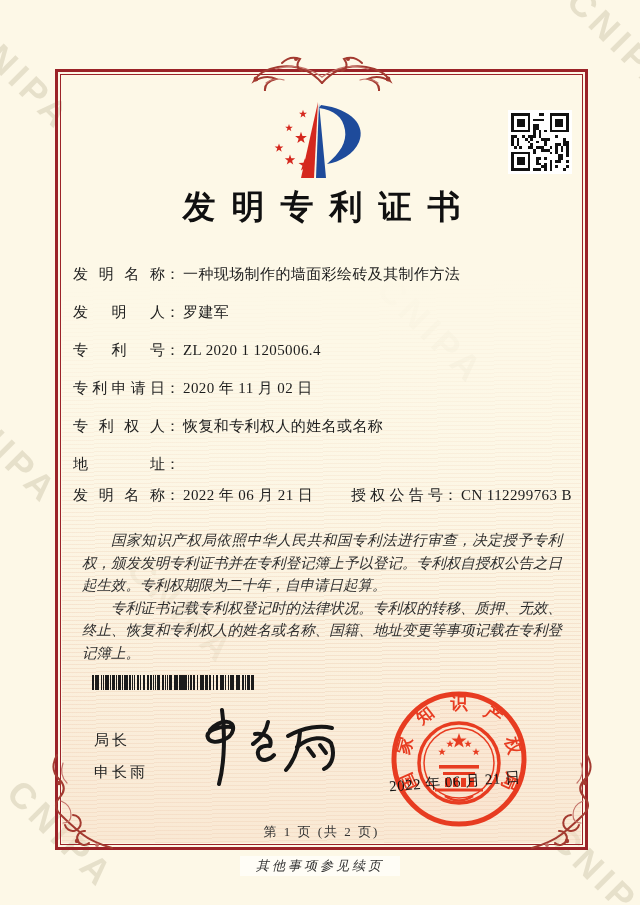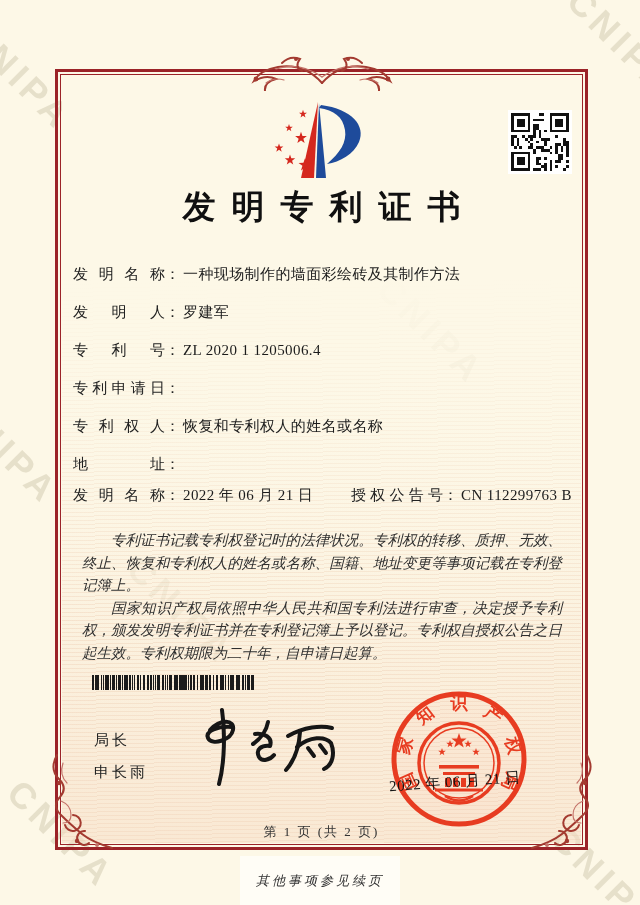--- a/index.html
+++ b/index.html
@@ -67,21 +67,21 @@
   
   .seal{position:absolute; left:387px; top:687px; width:144px; height:144px; opacity:0.95;}
   .seal text{font-family:"Liberation Serif","DejaVu Serif",serif; font-weight:bold; font-size:17px; fill:var(--seal,#e73318);}
   .seal-date{
     position:absolute; left:389px; top:772px; width:150px; font-size:15px; color:#141414;
     transform:rotate(-4deg); letter-spacing:0.5px; text-align:left;
   }
   
   .page-info{position:absolute; left:55px; top:823px; width:533px; text-align:center; font-size:13px; letter-spacing:2px; color:#333;}
   .footer-note-wrap{position:absolute; left:0; top:856px; width:640px; text-align:center;}
-  .footer-note{display:inline-block; background:#fffdf6; padding:16px 16px; font-size:13px; letter-spacing:3px; color:#333; font-style:italic;}
+  .footer-note{display:inline-block; background:#fffdf6; padding:1px 16px; font-size:13px; letter-spacing:3px; color:#333; font-style:italic;}
   
   .fl-top{position:absolute; left:226px; top:49px; width:192px; height:42px;}
   .fl-bl{position:absolute; left:47px; top:753px; width:70px; height:100px;}
   .fl-br{position:absolute; left:527px; top:753px; width:70px; height:100px; transform:scaleX(-1);}
   .orn{stroke:#a33a30; fill:none; stroke-width:2; stroke-linecap:round;}
   .orn2{stroke:#c4746a; fill:none; stroke-width:1.2; stroke-linecap:round;}
 </style>
 </head>
 <body>
 
@@ -364,20 +364,21 @@
       <span class="fvalue">罗建军</span>
     </div>
     <div class="row">
       <span class="flabel">专利号</span>
         <span class="colon">：</span>
       <span class="fvalue">ZL 2020 1 1205006.4</span>
     </div>
     <div class="row">
       <span class="flabel">专利申请日</span>
         <span class="colon">：</span>
+      <span class="fvalue">2020 年 11 月 02 日</span>
     </div>
     <div class="row">
       <span class="flabel">专利权人</span>
         <span class="colon">：</span>
       <span class="fvalue">恢复和专利权人的姓名或名称</span>
     </div>
     <div class="row addr">
       <span class="flabel">地址</span>
         <span class="colon">：</span>
     </div>
@@ -385,22 +386,22 @@
       <span class="flabel">发明名称</span>
         <span class="colon">：</span>
       <span class="fvalue fv1">2022 年 06 月 21 日</span>
       <span class="flabel">授权公告号</span>
         <span class="colon">：</span>
       <span class="fvalue">CN 112299763 B</span>
     </div>
   </div>
 
   <div class="paras">
+    <p>国家知识产权局依照中华人民共和国专利法进行审查，决定授予专利权，颁发发明专利证书并在专利登记簿上予以登记。专利权自授权公告之日起生效。专利权期限为二十年，自申请日起算。</p>
     <p>专利证书记载专利权登记时的法律状况。专利权的转移、质押、无效、终止、恢复和专利权人的姓名或名称、国籍、地址变更等事项记载在专利登记簿上。</p>
-    <p>国家知识产权局依照中华人民共和国专利法进行审查，决定授予专利权，颁发发明专利证书并在专利登记簿上予以登记。专利权自授权公告之日起生效。专利权期限为二十年，自申请日起算。</p>
   </div>
 
   <div class="barcode">
       <span class="b" style="width: 2px;"></span>
       <span class="g" style="width: 1px;"></span>
       <span class="b" style="width: 4px;"></span>
       <span class="g" style="width: 2px;"></span>
       <span class="b" style="width: 1px;"></span>
       <span class="g" style="width: 1px;"></span>
       <span class="b" style="width: 1px;"></span>

